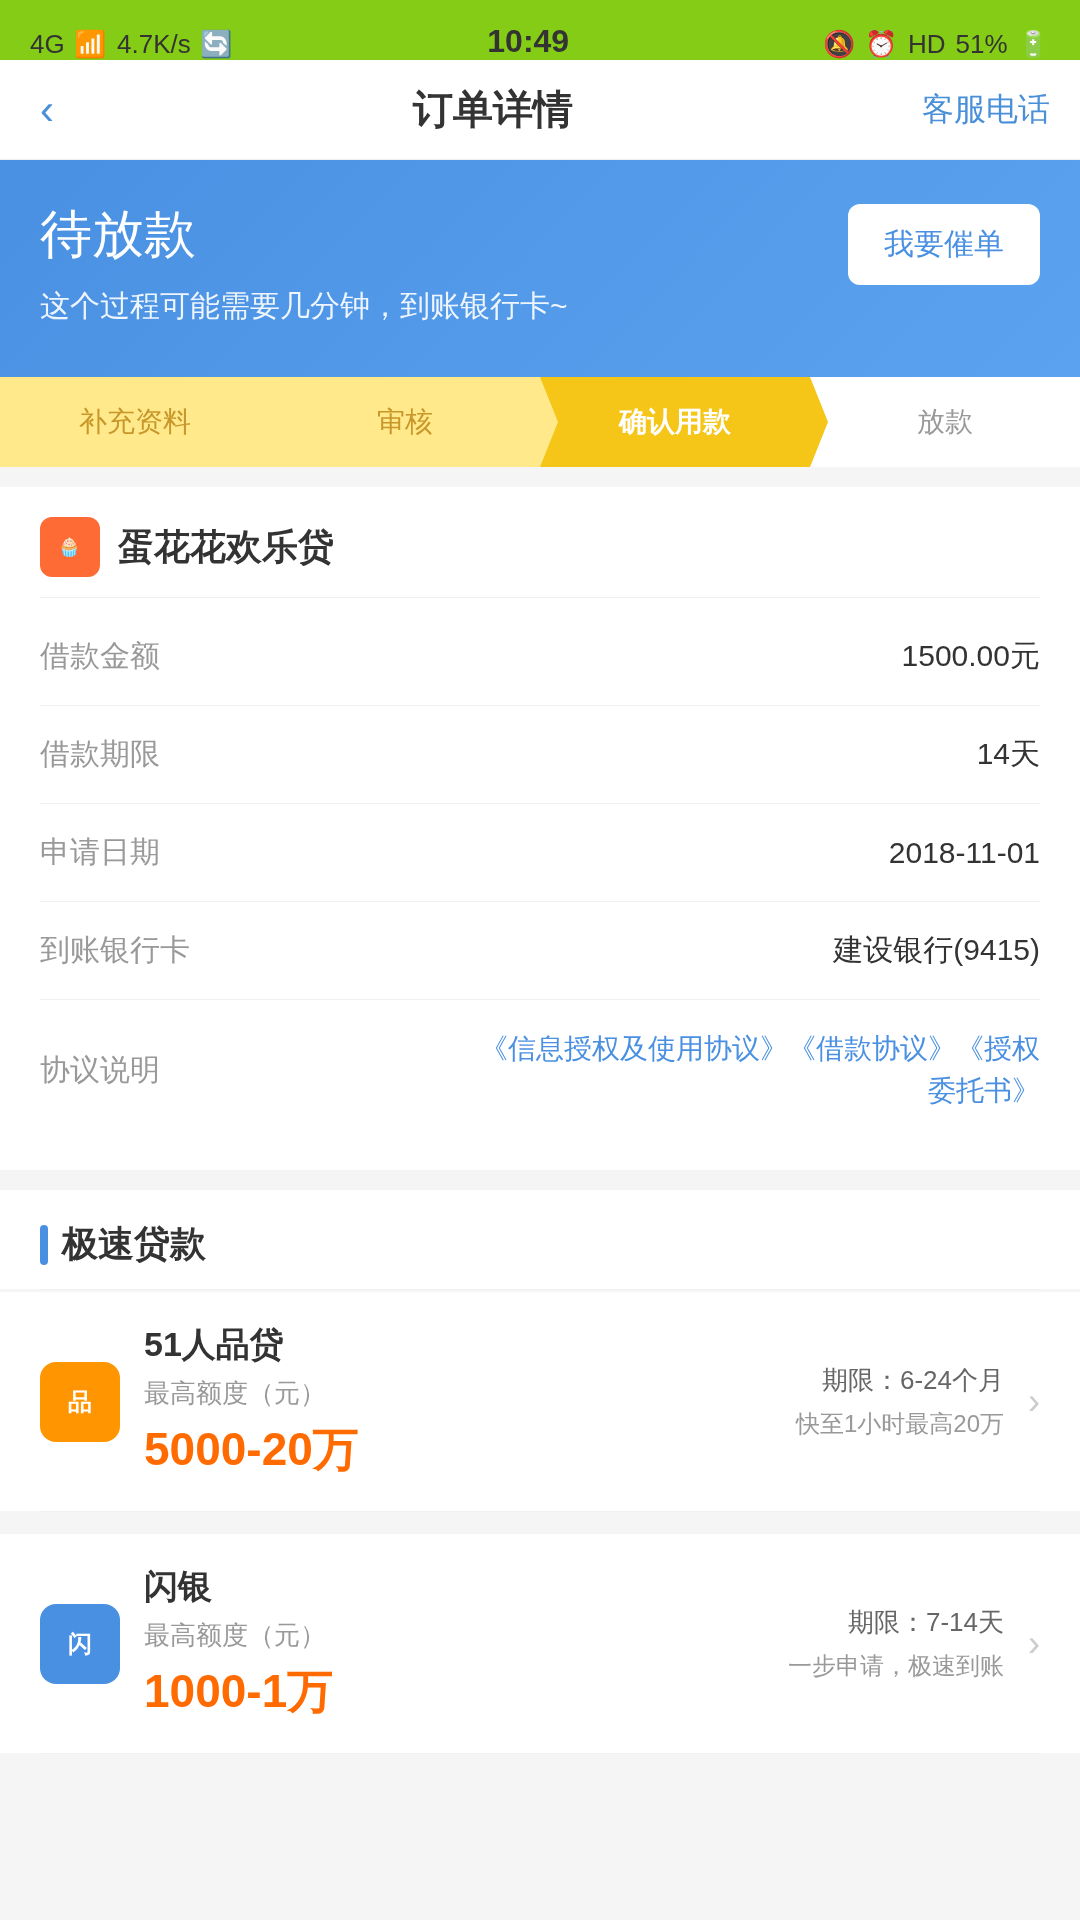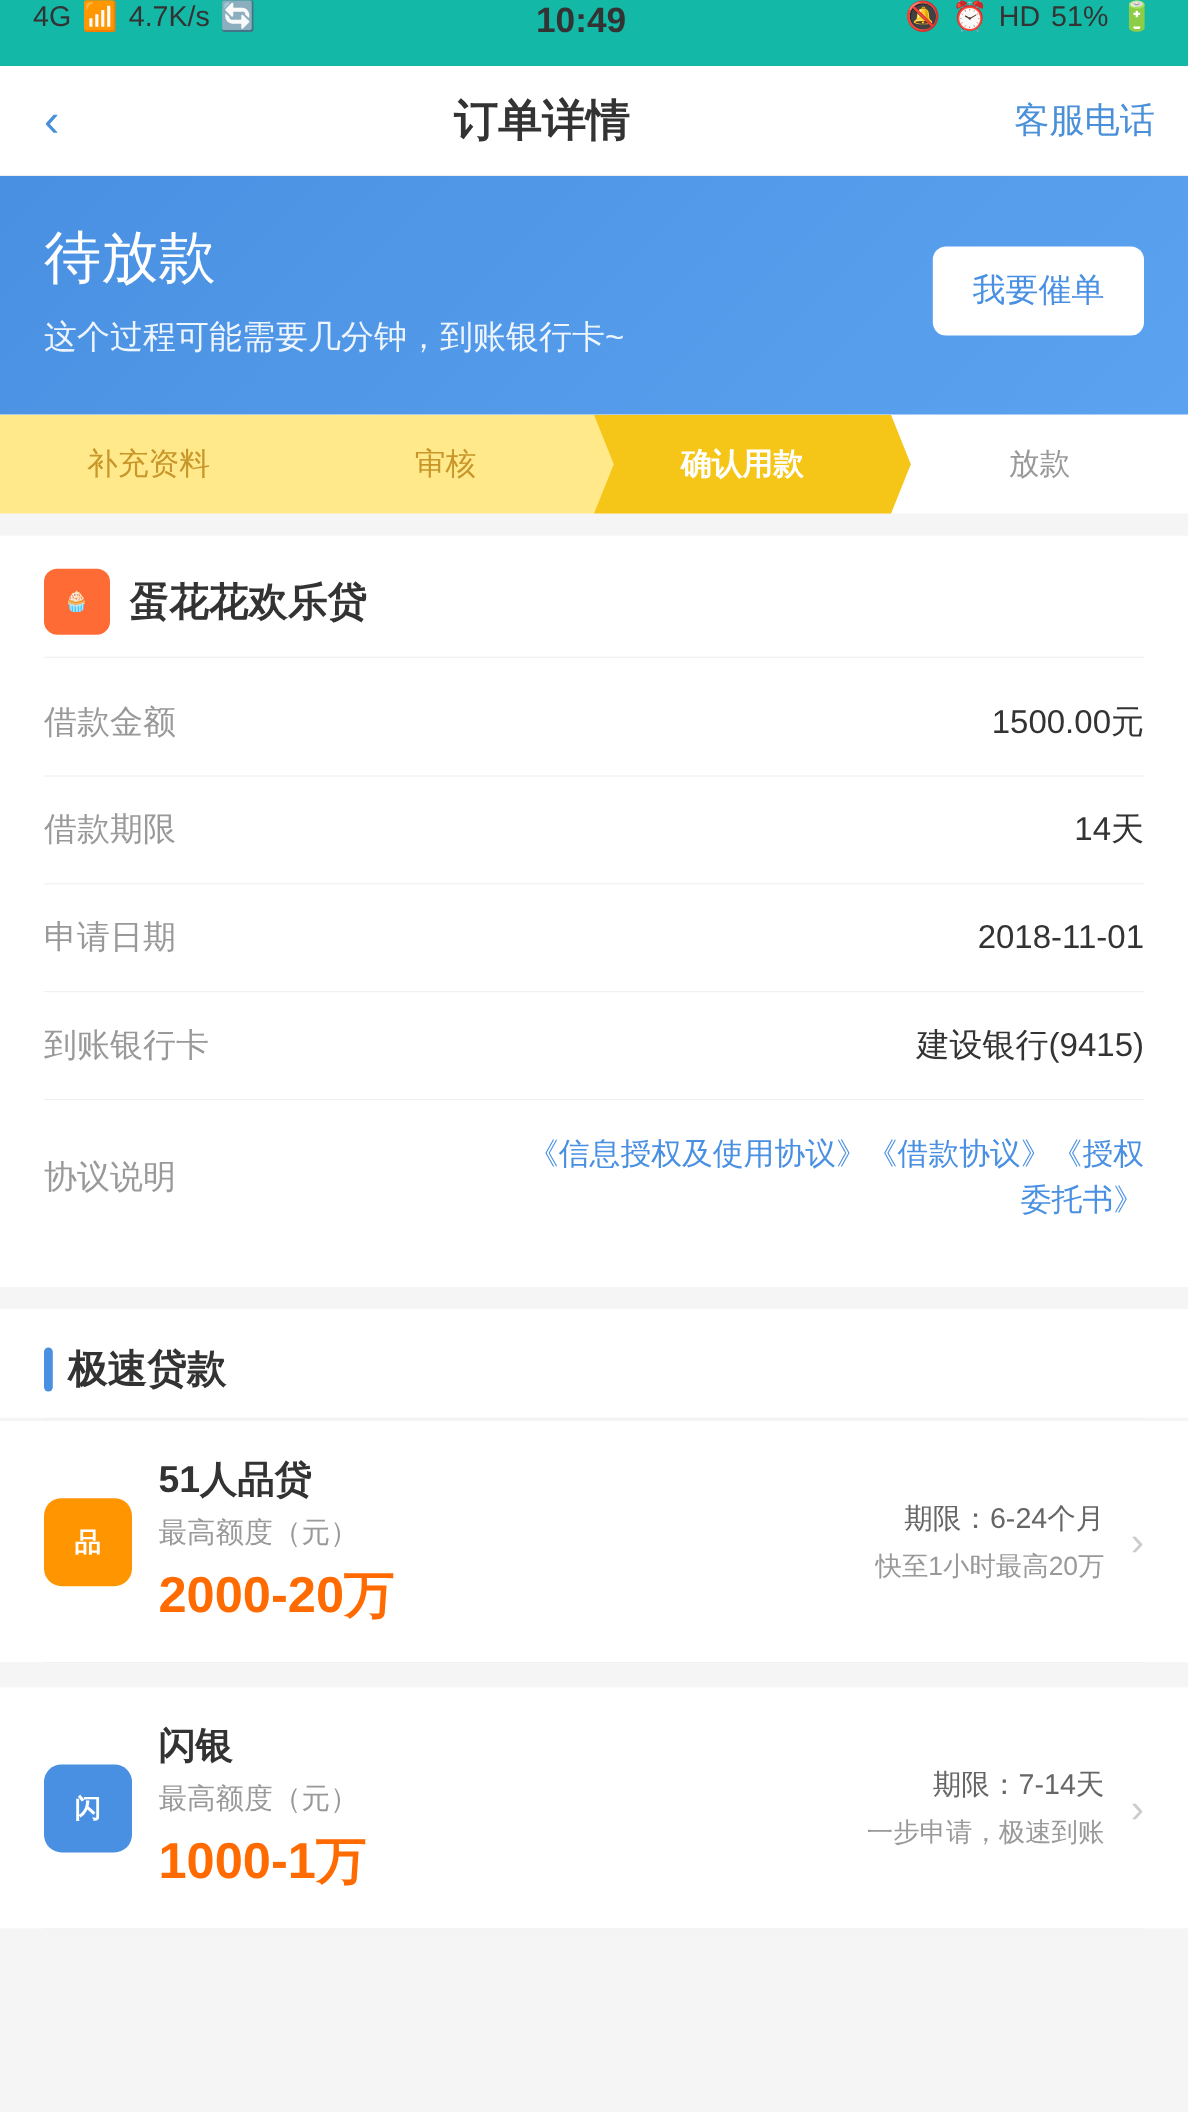--- a/index.html
+++ b/index.html
@@ -8,24 +8,24 @@
       font-family: -apple-system, "PingFang SC", "Microsoft YaHei", sans-serif;
       background: #f5f5f5;
       width: 1080px;
       min-height: 1920px;
       overflow-x: hidden;
       font-size: 32px;
     }
 
     
     .status-bar {
-      background: #14b8a6;
+      background: #84cc16;
       height: 60px;
       display: flex;
-      align-items: flex-start;
+      align-items: flex-end;
       justify-content: space-between;
       padding: 0 30px;
       font-size: 26px;
       color: #333;
     }
     .status-left { display: flex; align-items: center; gap: 10px; }
     .status-right { display: flex; align-items: center; gap: 10px; }
 
     
     .nav-bar {
@@ -75,21 +75,21 @@
     .urge-btn {
       background: #fff;
       color: #4a90e2;
       border: none;
       border-radius: 12px;
       padding: 20px 36px;
       font-size: 30px;
       font-weight: 500;
       cursor: pointer;
       white-space: nowrap;
-      margin-top: 24px;
+      margin-top: 4px;
     }
 
     
     .progress-steps {
       background: #fff;
       display: flex;
       align-items: center;
       overflow: hidden;
       height: 90px;
     }
@@ -369,21 +369,21 @@
 
 <div class="product-divider"></div>
 
 <div class="product-card">
   <div class="product-icon" style="background:#ff9500;">
     <span>品</span>
   </div>
   <div class="product-info">
     <div class="product-name">51人品贷</div>
     <div class="product-desc">最高额度（元）</div>
-    <div class="product-amount">2000-20万</div>
+    <div class="product-amount">5000-20万</div>
   </div>
   <div class="product-right">
     <span class="product-period">期限：6-24个月</span>
     <span class="product-speed">快至1小时最高20万</span>
   </div>
   <span class="chevron">›</span>
 </div>
 
 <div class="product-divider"></div>
 <div class="section-gap"></div>

